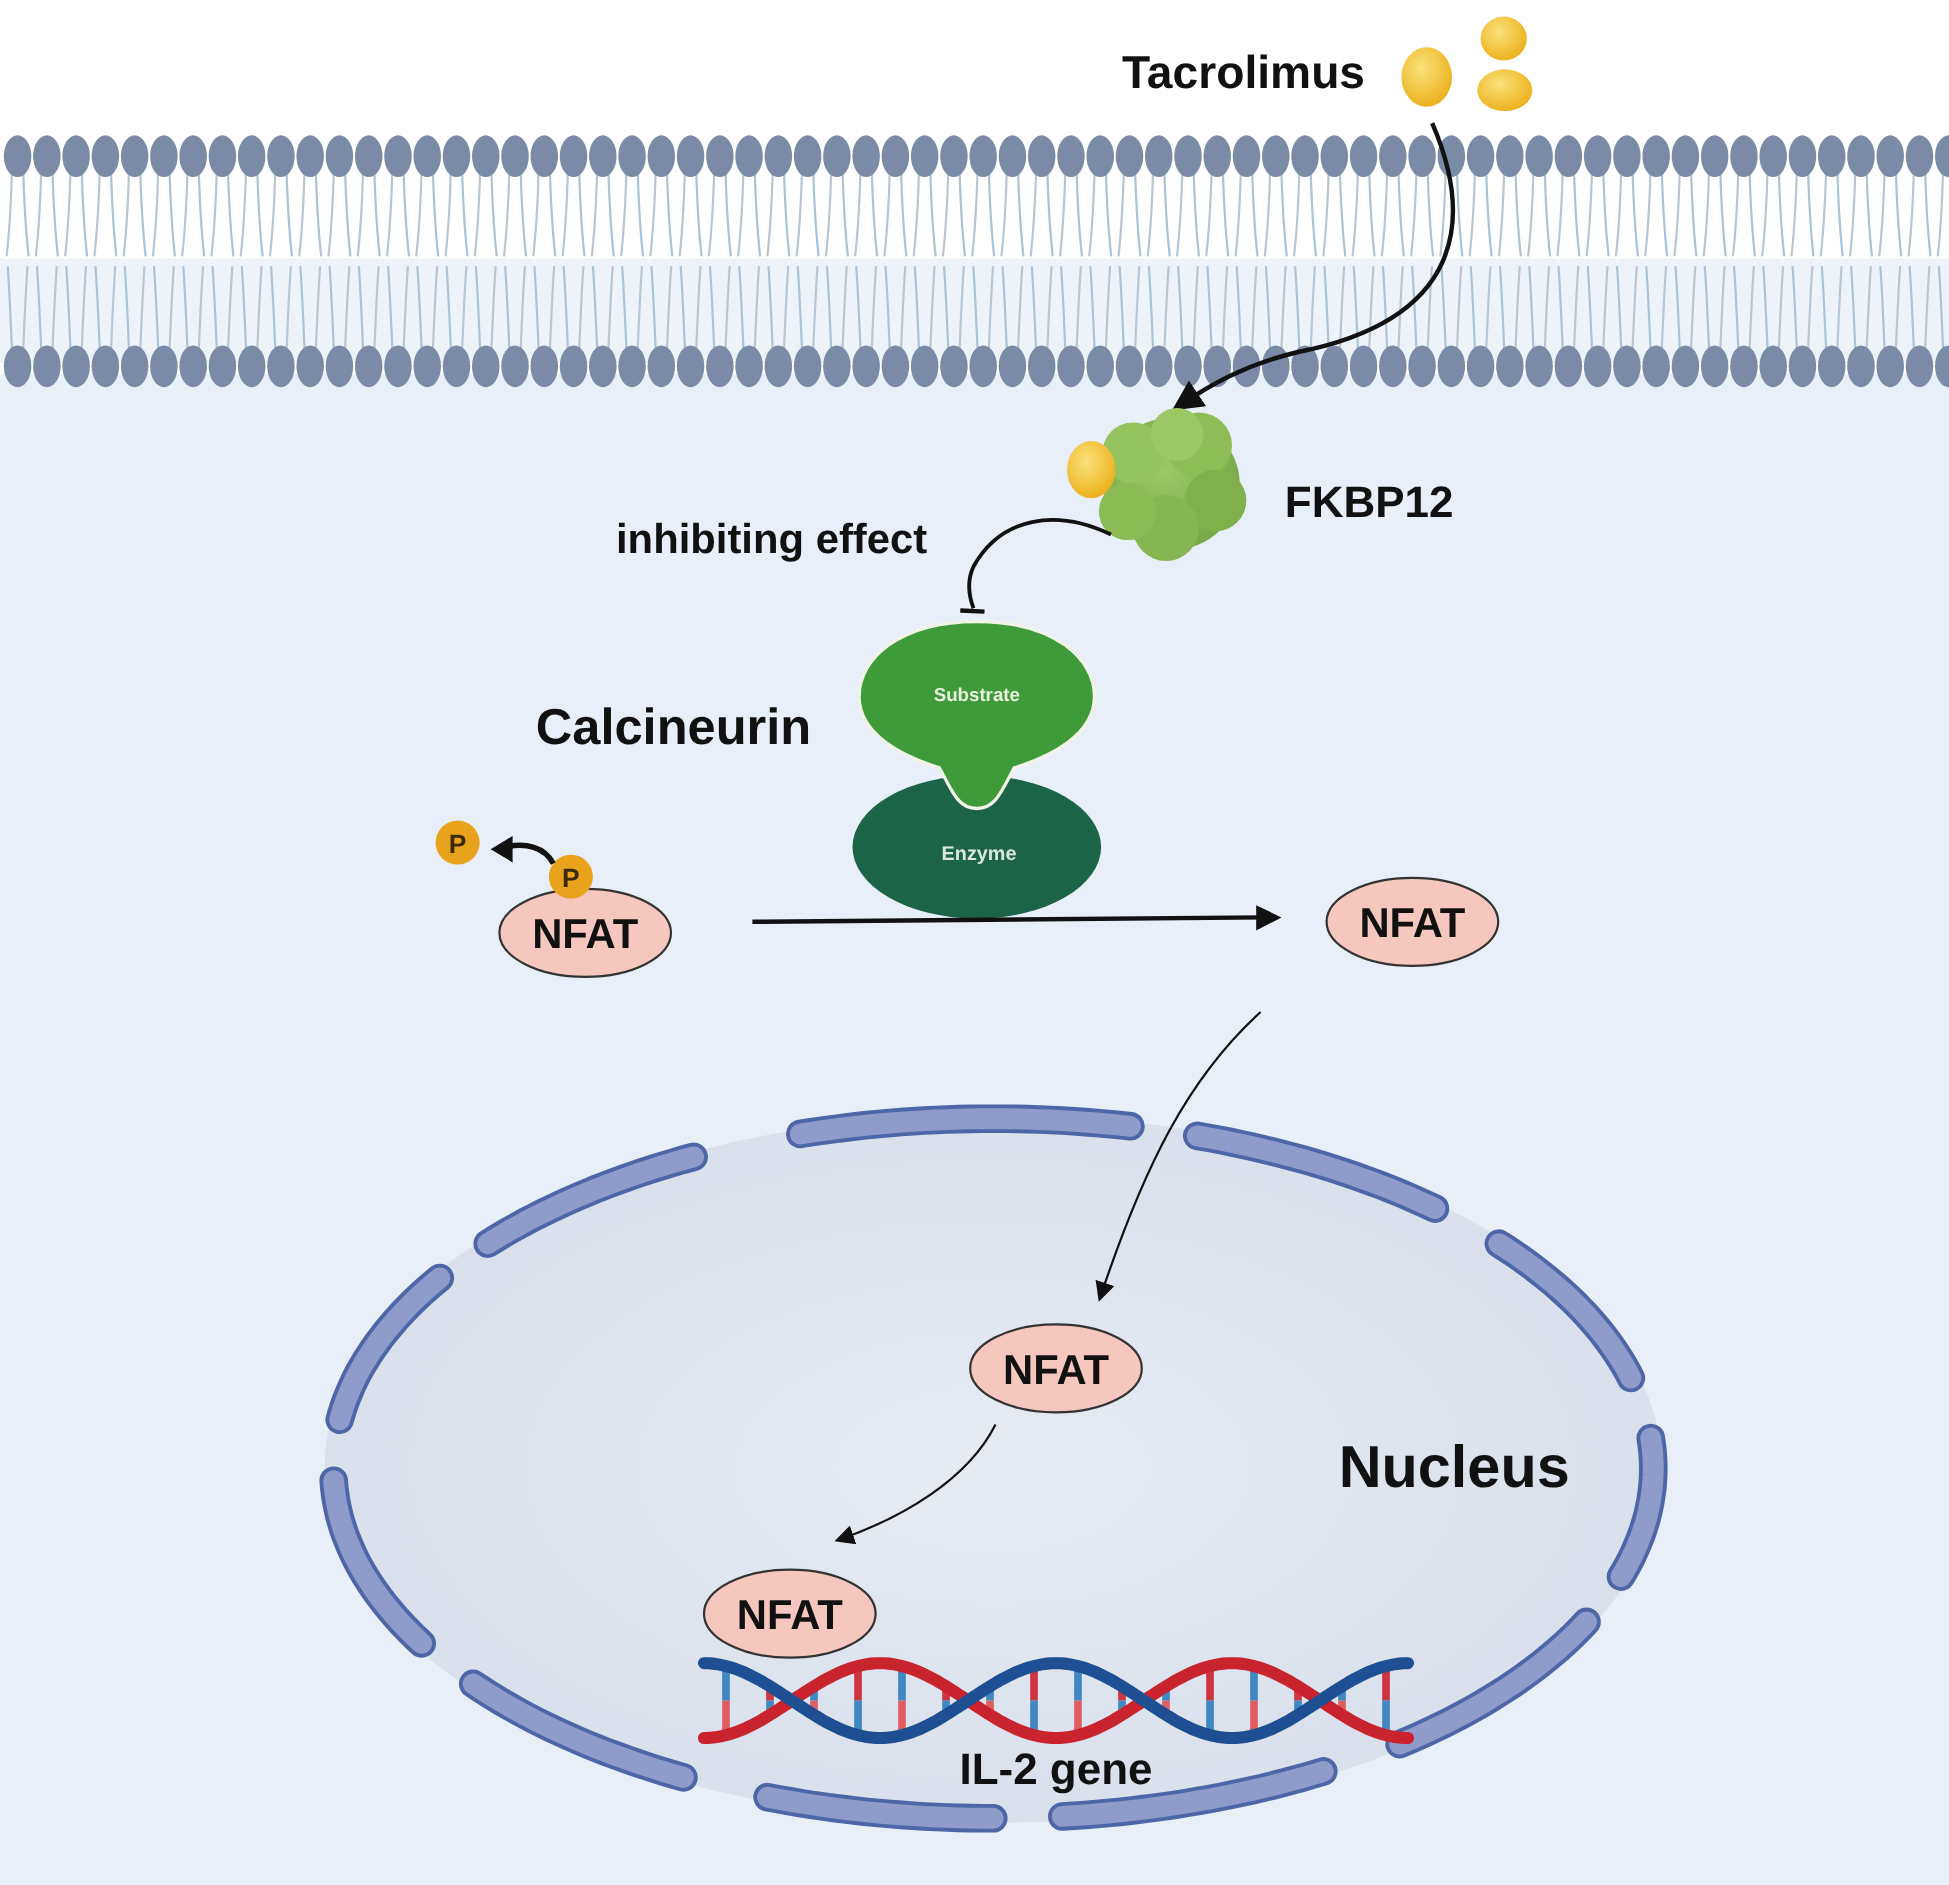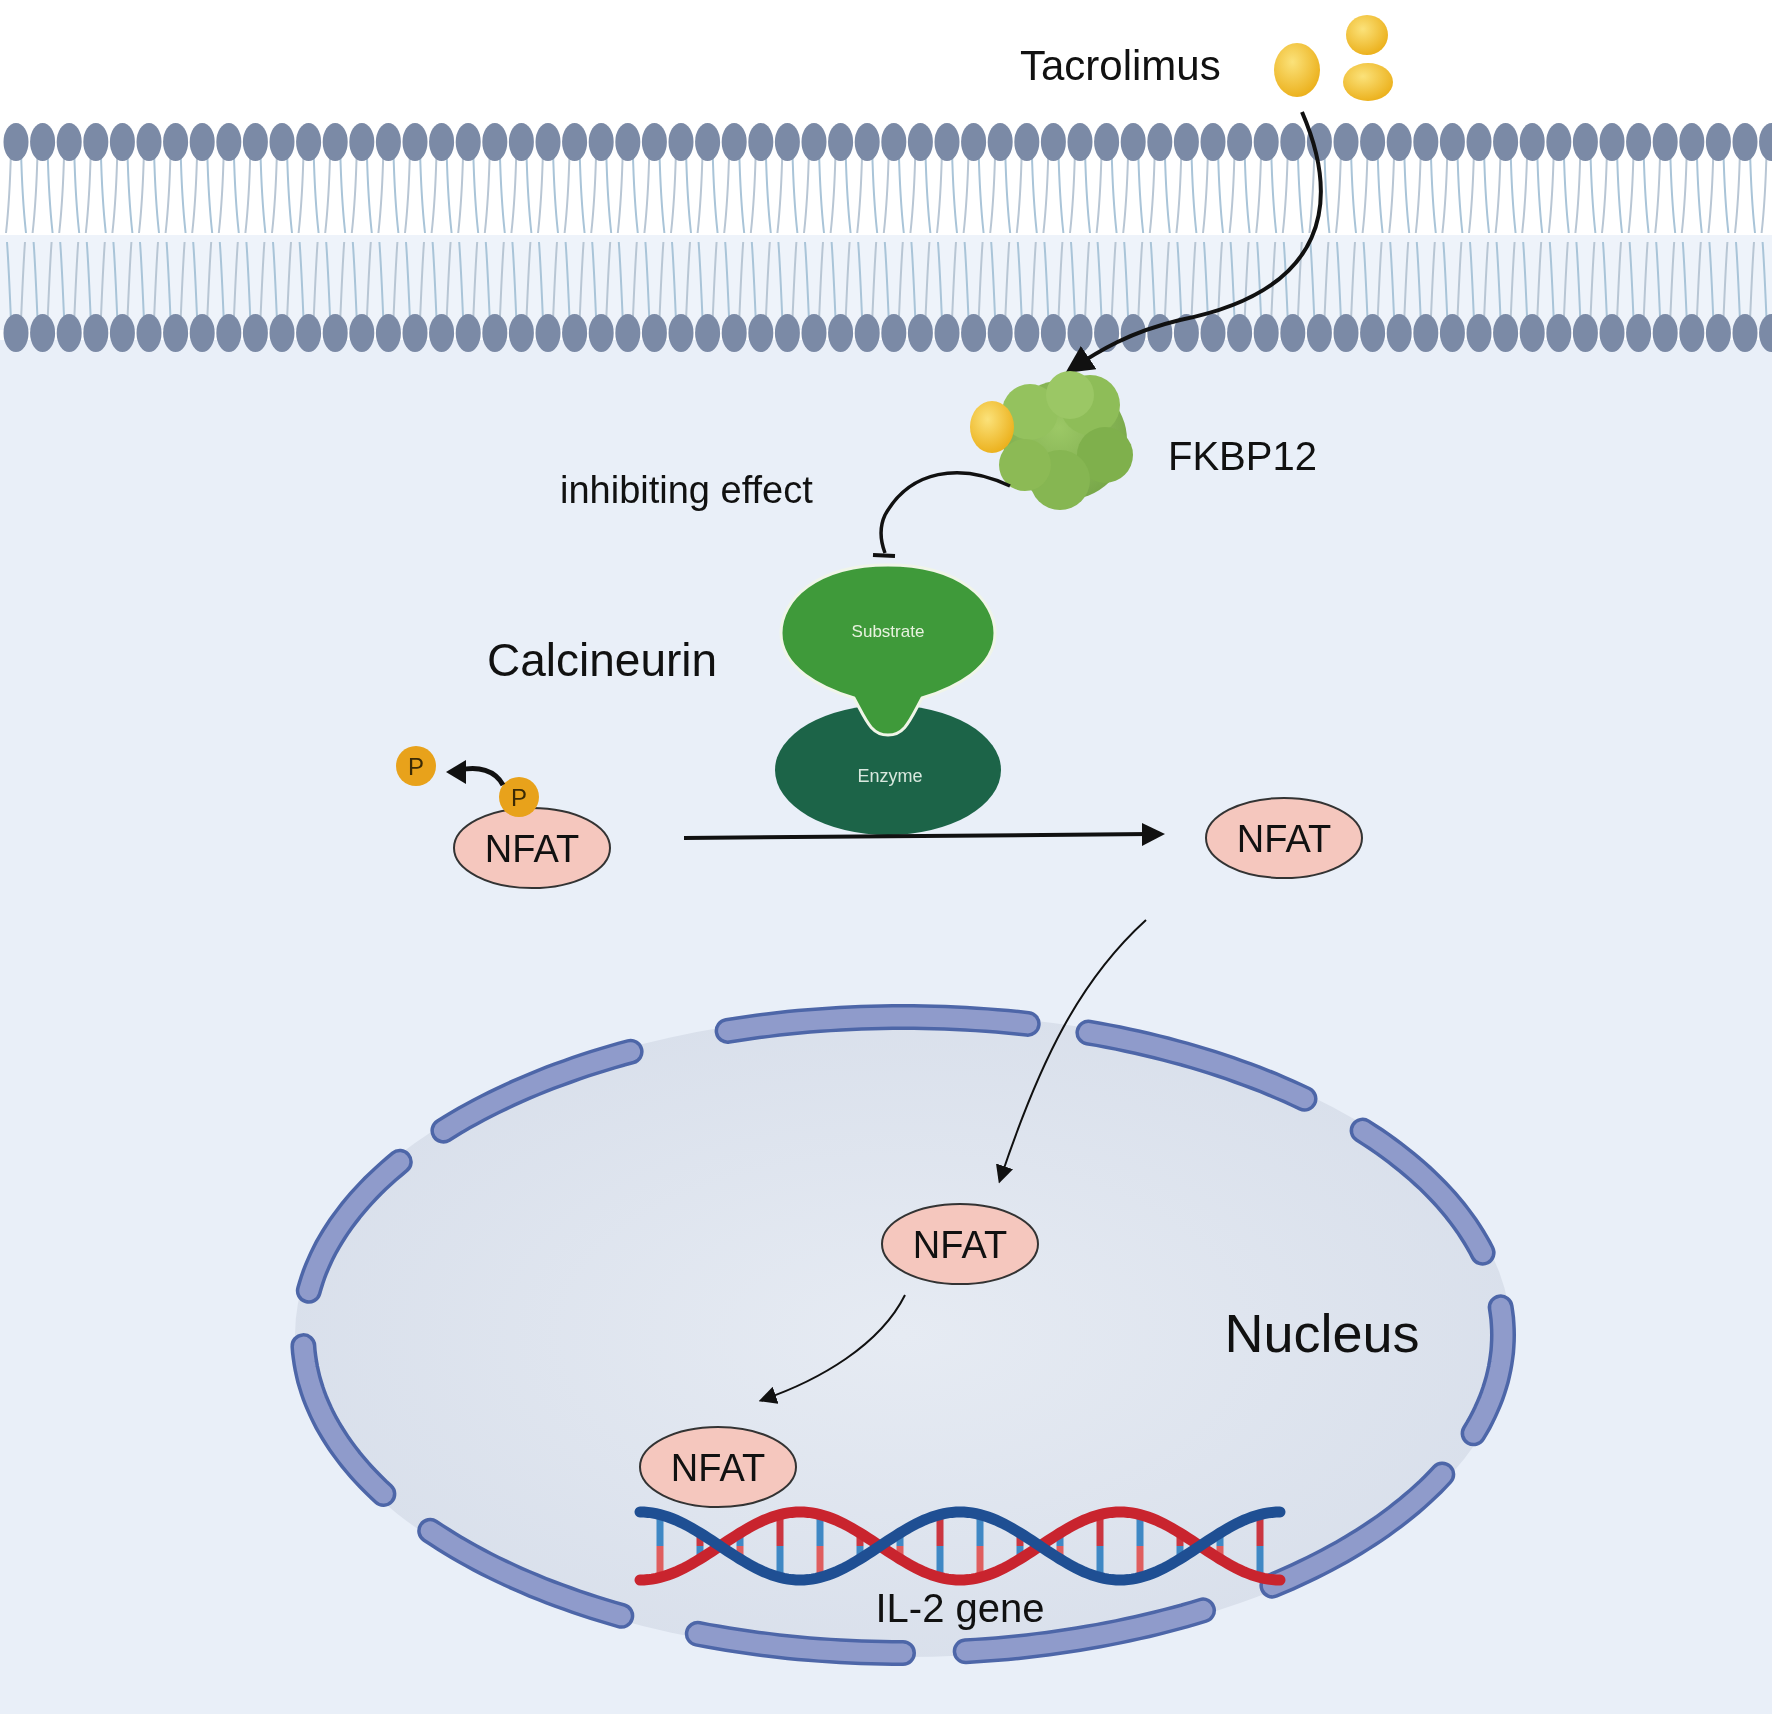--- a/index.html
+++ b/index.html
@@ -1,17 +1,17 @@
 <!DOCTYPE html>
 <html><head>
 <meta charset="utf-8">
 <style>
   html, body { margin: 0; padding: 0; }
   body { width: 1772px; height: 1714px; background: #ffffff; overflow: hidden; position: relative; }
-  #stage { position: absolute; left: 0; top: 0; width: 1772px; height: 1714px; }
+  #stage { position: absolute; left: 0; top: 0; width: 1772px; height: 1714px; font-weight: bold; }
   svg text { font-family: "Liberation Sans", "DejaVu Sans", sans-serif; fill: #111; }
 </style>
 </head>
 <body>
 
 <div id="stage">
 <svg width="1772" height="1714" viewBox="0 0 1772 1714" xmlns="http://www.w3.org/2000/svg">
   <defs>
     <radialGradient id="drugGrad" cx="40%" cy="35%" r="65%">
       <stop offset="0%" stop-color="#fbe27a"></stop>

